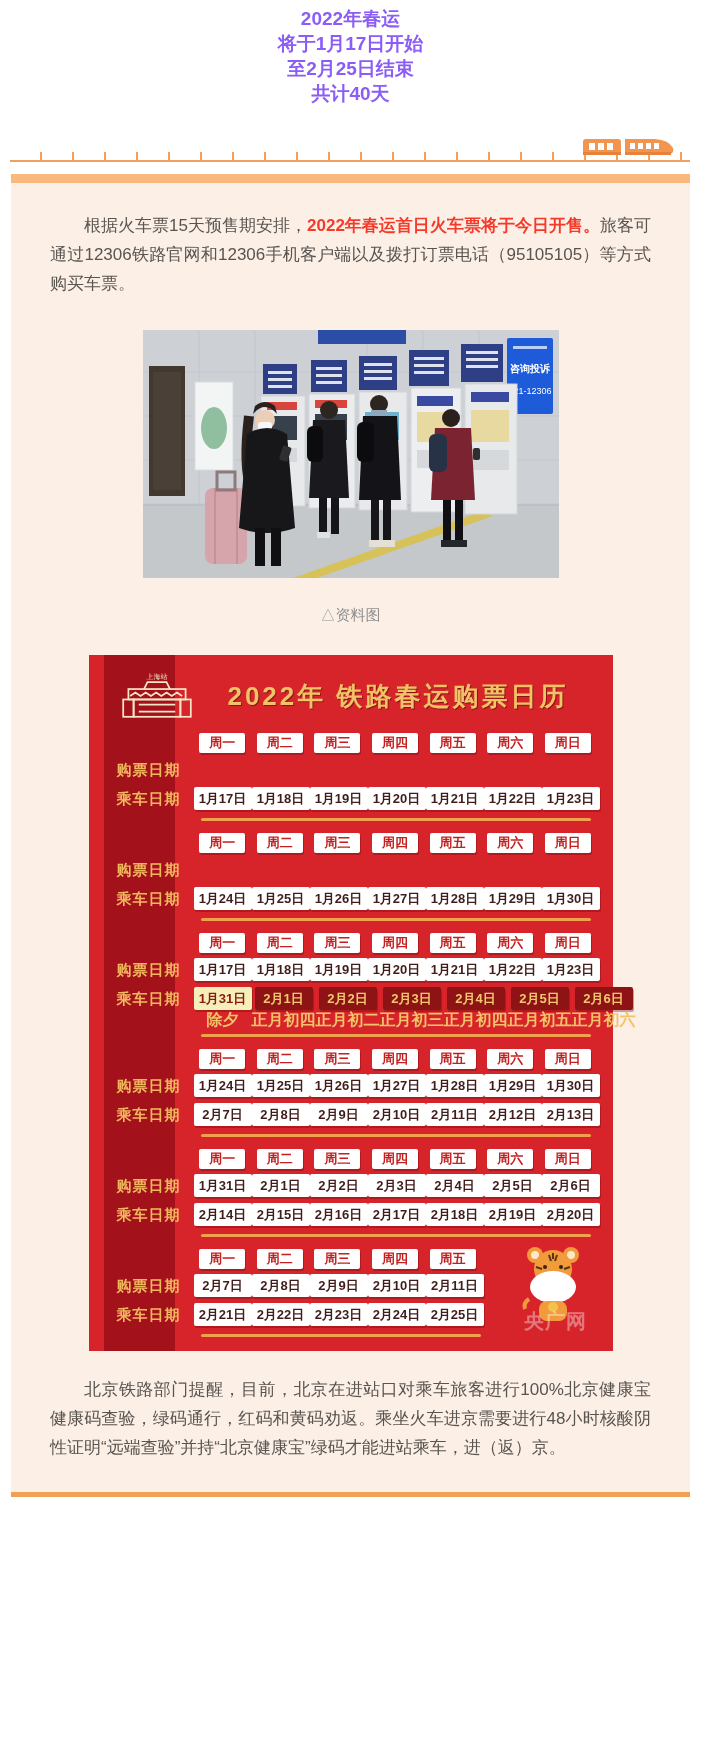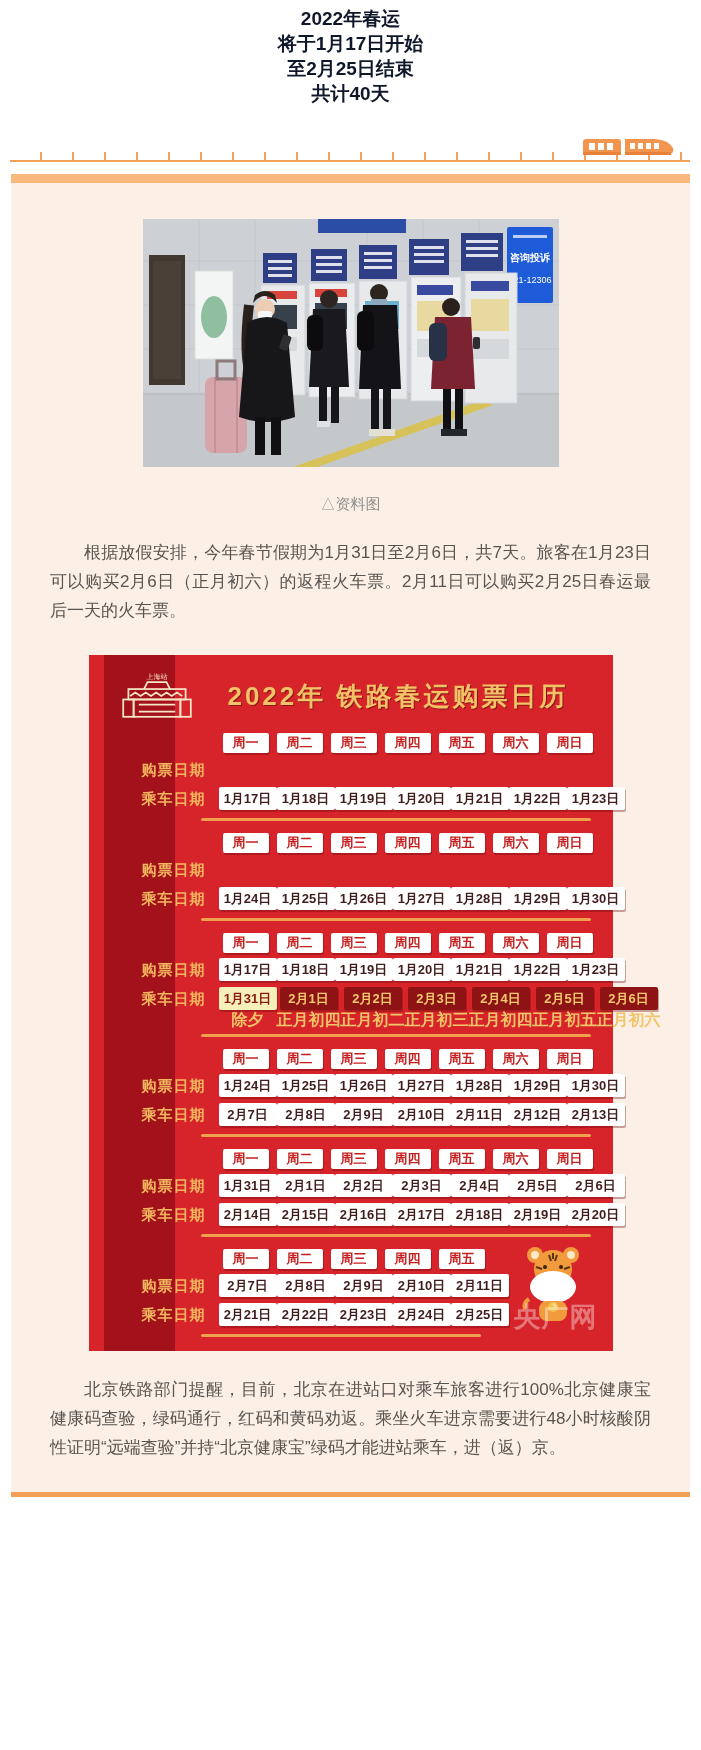--- a/index.html
+++ b/index.html
@@ -1,20 +1,20 @@
 <!DOCTYPE html>
 <html><head>
 <meta charset="utf-8">
 <style>
   html,body{margin:0;padding:0;background:#ffffff;}
   body{width:701px;font-family:"Liberation Sans",sans-serif;-webkit-font-smoothing:antialiased;}
   .page{width:701px;background:#fff;}
 
   
-  .headline{padding-top:6px;text-align:center;color:#0f172a;font-weight:bold;font-size:19px;line-height:25px;}
+  .headline{padding-top:6px;text-align:center;color:#8b5cf6;font-weight:bold;font-size:19px;line-height:25px;}
 
   
   .rail-wrap{position:relative;margin-top:42px;height:26px;}
   .rail-ties{position:absolute;left:10px;right:11px;bottom:12px;height:8px;
     background:repeating-linear-gradient(90deg,transparent 0,transparent 30px,#f2a15c 30px,#f2a15c 32px);
     border-bottom:2px solid #f2a15c;}
   .train{position:absolute;right:20px;bottom:12px;width:100px;height:30px;}
   .top-band{margin:0 11px;height:9px;background:#f9b87e;}
 
   
@@ -29,36 +29,36 @@
   .calendar{position:relative;width:524px;margin:30px auto 0 auto;background:#d6242a;
     padding:12px 16px 2px 15px;box-sizing:border-box;}
   .cal-sidebar-bg{position:absolute;left:15px;top:0;bottom:0;width:71px;background:#a3121a;}
   .cal-header{position:relative;display:flex;align-items:center;height:58px;margin-bottom:8px;padding-left:16px;}
   .gate-icon{width:86px;height:52px;flex-shrink:0;margin-left:-6px;}
   .cal-title{flex:1;text-align:center;color:#f1c266;font-weight:bold;font-size:26px;letter-spacing:3px;
     text-shadow:1px 1px 0 rgba(90,10,10,.6);}
   .cal-block{position:relative;}
   .cal-row{display:flex;align-items:flex-start;margin-bottom:5px;position:relative;}
   .cal-row-label{width:90px;flex-shrink:0;text-align:center;color:#f2b75e;font-weight:bold;font-size:15px;
-    line-height:24px;letter-spacing:1px;padding-left:25px;}
+    line-height:24px;letter-spacing:1px;}
   .cal-cells{flex:1;display:grid;grid-template-columns:repeat(7,1fr);}
   .cal-cell{display:flex;flex-direction:column;align-items:center;}
   .cal-box{background:#ffffff;border-radius:2px;text-align:center;font-weight:bold;
     box-shadow:1px 2px 0 rgba(100,10,10,.35);}
   .wd-box{width:46px;height:20px;line-height:20px;font-size:13px;color:#c41f1f;}
   .date-box{width:58px;height:23px;line-height:23px;font-size:13px;color:#401d1b;}
   .date-box.eve{background:#f7efb9;color:#8a1a12;}
   .date-box.holiday{background:#8e1315;color:#f3c96e;}
   .cal-sub{color:#f2c468;font-size:16px;line-height:15px;margin-top:2px;font-weight:bold;white-space:nowrap;}
   .cal-divider{height:3px;background:#f0a14e;border-radius:2px;margin:7px 6px 12px 97px;}
   .cal-block:last-child .cal-divider{margin-right:116px;}
   .mascot{position:absolute;right:14px;bottom:8px;width:92px;height:100px;}
   .mascot svg{position:absolute;left:12px;top:0;}
   .watermark{position:absolute;left:-6px;bottom:8px;width:110px;text-align:center;
-    color:rgba(255,255,255,.38);font-size:27px;font-weight:bold;letter-spacing:1px;}
+    color:rgba(255,255,255,.38);font-size:20px;font-weight:bold;letter-spacing:1px;}
 </style>
 </head>
 <body>
 
 <div class="page">
 
   <div class="headline">
     <div>2022年春运</div>
     <div>将于1月17日开始</div>
     <div>至2月25日结束</div>
@@ -78,20 +78,21 @@
       <rect x="65" y="11" width="5" height="6" fill="#fff"></rect>
       <rect x="73" y="11" width="5" height="6" fill="#fff"></rect>
       <rect x="44" y="20" width="46" height="3" fill="#e8813a"></rect>
       <rect x="2" y="20" width="38" height="3" fill="#e8813a"></rect>
     </svg>
   </div>
   <div class="top-band"></div>
 
   <div class="content">
 
+    <p class="para"><span>根据火车票15天预售期安排，</span><span class="hl">2022年春运首日火车票将于今日开售。</span><span>旅客可通过12306铁路官网和12306手机客户端以及拨打订票电话（95105105）等方式购买车票。</span></p>
 
     <svg class="photo-box" viewBox="0 0 416 248">
       <rect width="416" height="248" fill="#cdd0d4"></rect>
       <g stroke="#c3c6ca" stroke-width="1">
         <line x1="0" y1="42" x2="416" y2="42"></line>
           <line x1="0" y1="86" x2="416" y2="86"></line>
         <line x1="0" y1="130" x2="416" y2="130"></line>
           <line x1="0" y1="174" x2="416" y2="174"></line>
         <line x1="56" y1="0" x2="56" y2="174"></line>
           <line x1="112" y1="0" x2="112" y2="174"></line>
@@ -194,21 +195,20 @@
         <rect x="286" y="104" width="18" height="38" rx="6" fill="#273247"></rect>
         <rect x="300" y="170" width="8" height="42" fill="#101014"></rect>
         <rect x="312" y="170" width="8" height="42" fill="#101014"></rect>
         <rect x="298" y="210" width="13" height="7" fill="#23262b"></rect>
         <rect x="311" y="210" width="13" height="7" fill="#23262b"></rect>
         <rect x="330" y="118" width="7" height="12" rx="2" fill="#2e2e33"></rect>
       </g>
     </svg>
     <div class="caption">△资料图</div>
 
-    <p class="para"><span>根据放假安排，今年春节假期为1月31日至2月6日，共7天。旅客在1月23日可以购买2月6日（正月初六）的返程火车票。2月11日可以购买2月25日春运最后一天的火车票。</span></p>
 
     <div class="calendar">
       <div class="cal-sidebar-bg"></div>
       <div class="cal-header">
         <svg class="gate-icon" viewBox="0 0 90 60">
           <g stroke="#f6e7c9" stroke-width="2" fill="none">
             <rect x="12" y="22" width="66" height="12"></rect>
             <polyline points="14,30 20,26 26,30 32,26 38,30 44,26 50,30 56,26 62,30 68,26 74,30"></polyline>
             <rect x="6" y="34" width="12" height="20"></rect>
             <rect x="72" y="34" width="12" height="20"></rect>

